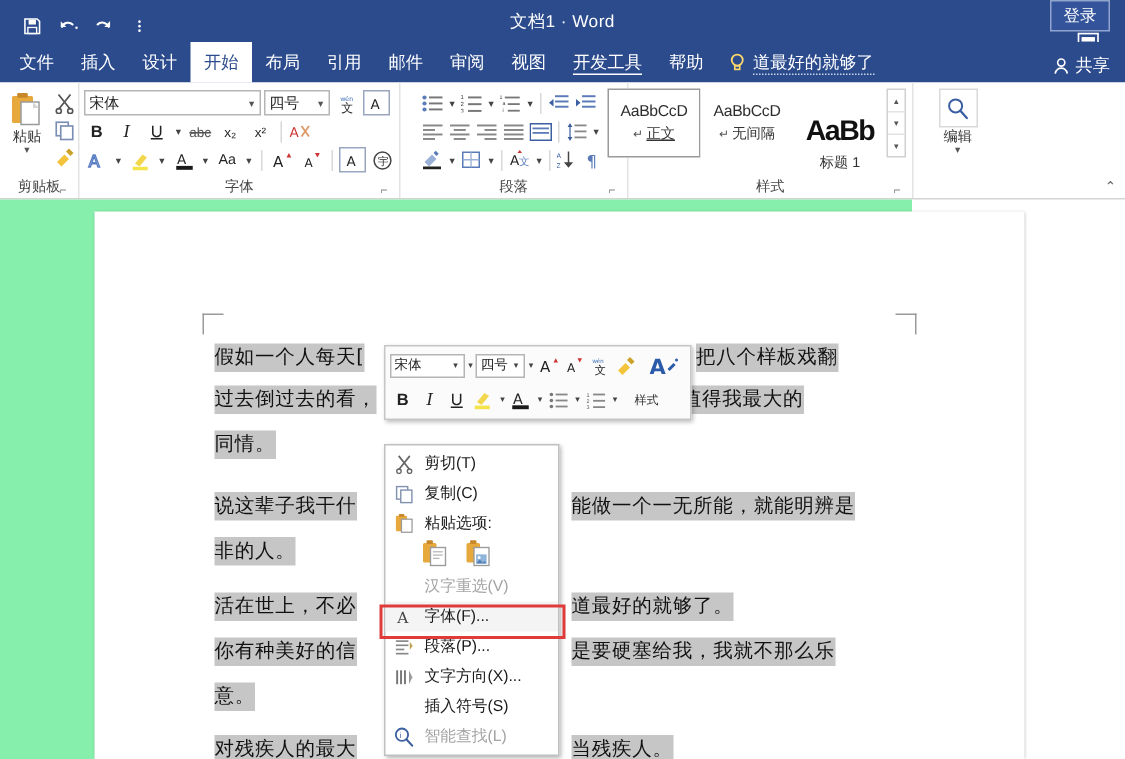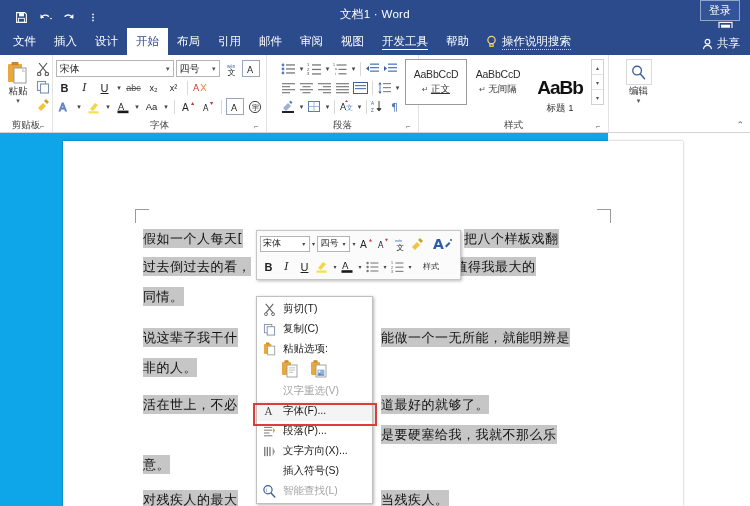--- a/index.html
+++ b/index.html
@@ -146,21 +146,21 @@
   
   .edit-group { width:60px; }
   .edit-big { display:flex; flex-direction:column; align-items:center; font-size:9.5px; color:#333; }
   .edit-ico { width:26px; height:26px; border:1px solid #d9d9d9; display:flex;
               align-items:center; justify-content:center; }
   .ribbon-collapse { position:absolute; right:6px; bottom:2px; font-size:9px; color:#666; }
 
   
   .docarea {
     position:absolute; left:0; top:133px; width:608px; height:373px;
-    background:#0ea5e9;
+    background:#86efac;
   }
   .page {
     position:absolute; left:63px; top:8px; width:620px; height:365px;
     background:#ffffff; box-shadow:0 0 2px rgba(0,0,0,.35);
   }
   .mcorner { position:absolute; width:14px; height:14px; }
   .mcorner.tl { left:72px; top:68px; border-left:1px solid #9a9a9a; border-top:1px solid #9a9a9a; }
   .mcorner.tr { left:534px; top:68px; border-right:1px solid #9a9a9a; border-top:1px solid #9a9a9a; }
 
   .doctext { position:absolute; left:0; top:0; width:620px; height:365px; }
@@ -283,21 +283,21 @@
         <span>开发工具</span>
       </div>
     <div class="tab">帮助</div>
     <div class="tellme">
       <span class="bulb">
         <svg width="11" height="13" viewBox="0 0 12 14">
             <circle cx="6" cy="5.4" r="4" fill="none" stroke="#ffd86b" stroke-width="1.3"></circle>
             <rect x="4.2" y="9.6" width="3.6" height="2.6" fill="none" stroke="#ffd86b" stroke-width="1.2"></rect>
           </svg>
       </span>
-      <span class="ttxt">操作说明搜索</span>
+      <span class="ttxt">道最好的就够了</span>
     </div>
     <div class="share">
       <span>
         <svg width="11" height="12" viewBox="0 0 12 13">
             <circle cx="6" cy="4" r="2.6" fill="none" stroke="#fff" stroke-width="1.2"></circle>
             <path d="M1.6 12c.6-3 3-4 4.4-4s3.8 1 4.4 4" fill="none" stroke="#fff" stroke-width="1.2"></path>
           </svg>
       </span>
       <span>共享</span>
     </div>
@@ -654,20 +654,21 @@
         <div class="dline" style="left:80px;  top:87px;"><span class="hl">假如一个人每天[</span></div>
         <div class="dline" style="left:401px; top:87px;"><span class="hl">把八个样板戏翻</span></div>
         <div class="dline" style="left:80px;  top:115px;"><span class="hl">过去倒过去的看，</span></div>
         <div class="dline" style="left:378px; top:115px;"><span class="hl">就值得我最大的</span></div>
         <div class="dline" style="left:80px;  top:145px;"><span class="hl">同情。</span></div>
         <div class="dline" style="left:80px;  top:186px;"><span class="hl">说这辈子我干什</span></div>
         <div class="dline" style="left:318px; top:186px;"><span class="hl">能做一个一无所能，就能明辨是</span></div>
         <div class="dline" style="left:80px;  top:216px;"><span class="hl">非的人。</span></div>
         <div class="dline" style="left:80px;  top:253px;"><span class="hl">活在世上，不必</span></div>
         <div class="dline" style="left:318px; top:253px;"><span class="hl">道最好的就够了。</span></div>
+        <div class="dline" style="left:80px;  top:283px;"><span class="hl">你有种美好的信</span></div>
         <div class="dline" style="left:318px; top:283px;"><span class="hl">是要硬塞给我，我就不那么乐</span></div>
         <div class="dline" style="left:80px;  top:313px;"><span class="hl">意。</span></div>
         <div class="dline" style="left:80px;  top:348px;"><span class="hl">对残疾人的最大</span></div>
         <div class="dline" style="left:318px; top:348px;"><span class="hl">当残疾人。</span></div>
       </div>
     </div>
   </div>
 
   <div class="minitb">
     <div class="mtrow">

